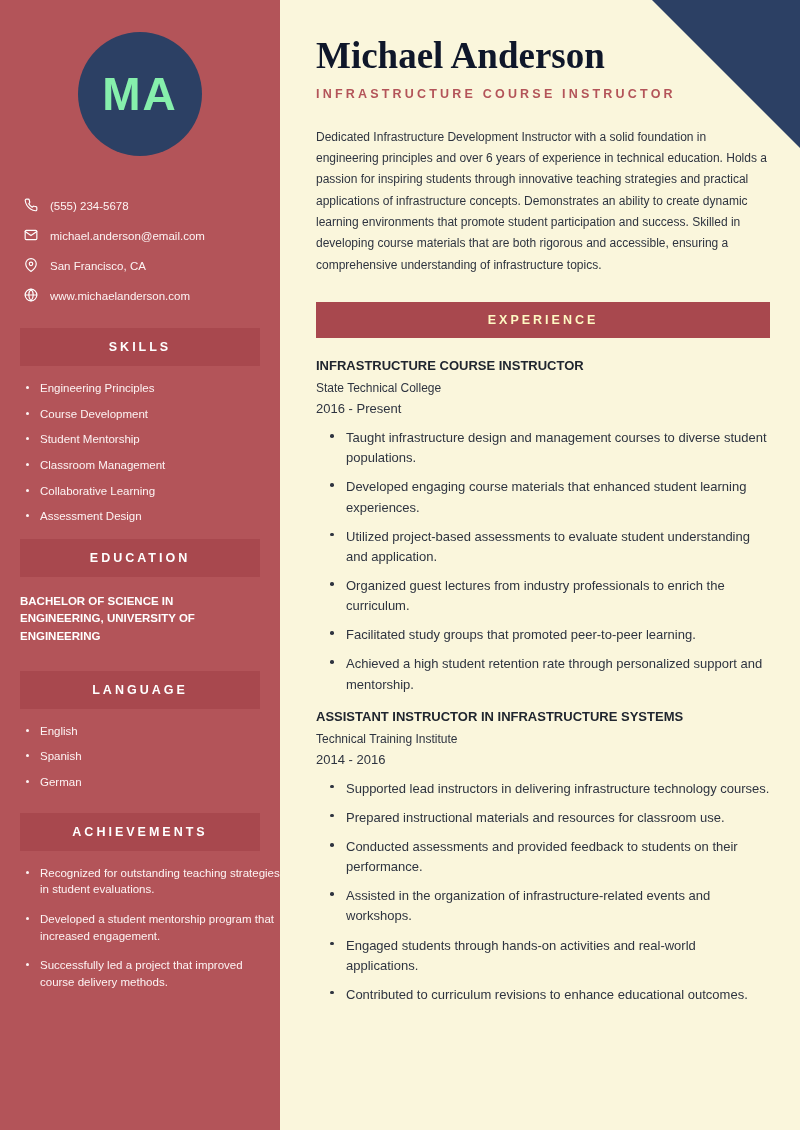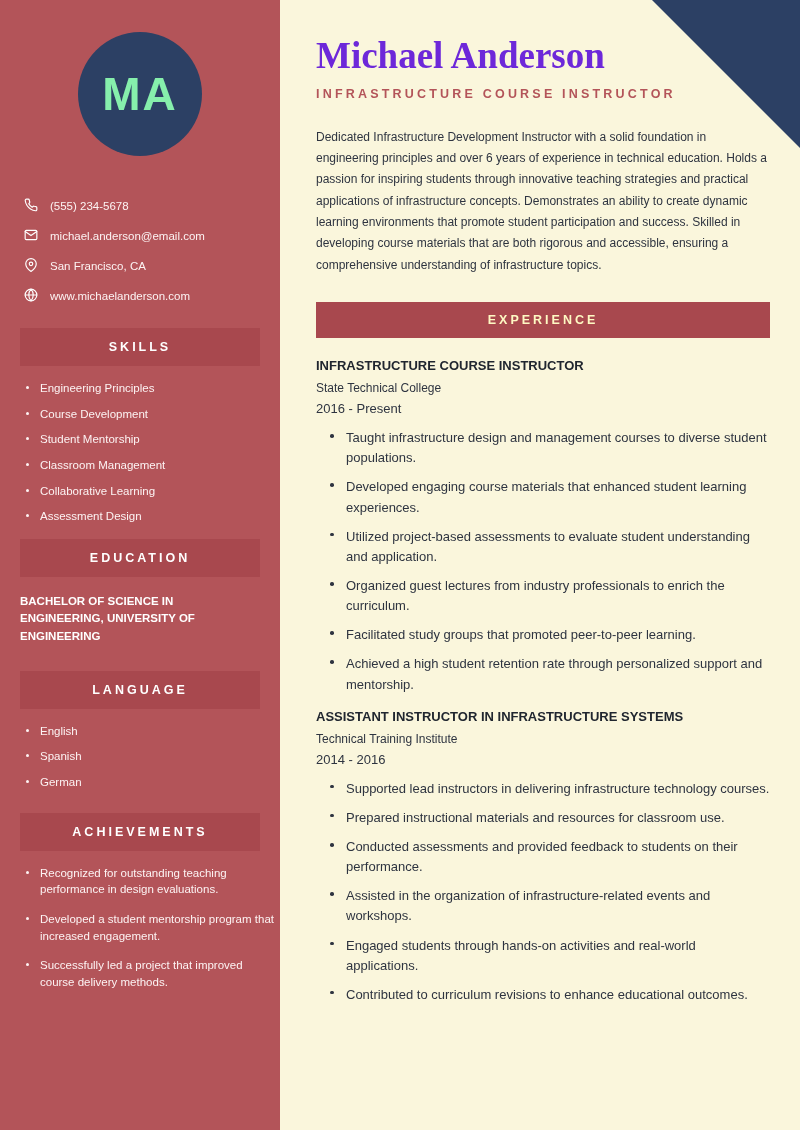--- a/index.html
+++ b/index.html
@@ -106,21 +106,21 @@
   .corner {
     position: absolute;
     right: 0; top: 0;
     width: 0; height: 0;
     border-top: 148px solid #2c4064;
     border-left: 148px solid transparent;
   }
   .name {
     font-family: "Liberation Serif", serif;
     font-size: 37px;
-    color: #6d28d9;
+    color: #0f172a;
     font-weight: bold;
     line-height: 1.1;
     position: relative;
     z-index: 2;
   }
   .job-title {
     margin-top: 10px;
     font-size: 12.5px;
     letter-spacing: 3.2px;
     color: #b35459;
@@ -258,21 +258,21 @@
       <div class="bullet-list">
         <div class="bullet-item">English</div>
         <div class="bullet-item">Spanish</div>
         <div class="bullet-item">German</div>
       </div>
     </div>
 
     <div class="sb-block" style="margin-top:22px;">
       <div class="sb-heading">ACHIEVEMENTS</div>
       <div class="bullet-list">
-        <div class="bullet-item" style="margin-bottom:13px;">Recognized for outstanding teaching performance in design evaluations.</div>
+        <div class="bullet-item" style="margin-bottom:13px;">Recognized for outstanding teaching strategies in student evaluations.</div>
         <div class="bullet-item" style="margin-bottom:13px;">Developed a student mentorship program that increased engagement.</div>
         <div class="bullet-item">Successfully led a project that improved course delivery methods.</div>
       </div>
     </div>
 
   </div>
 
   <div class="main">
     <div class="corner"></div>
 

